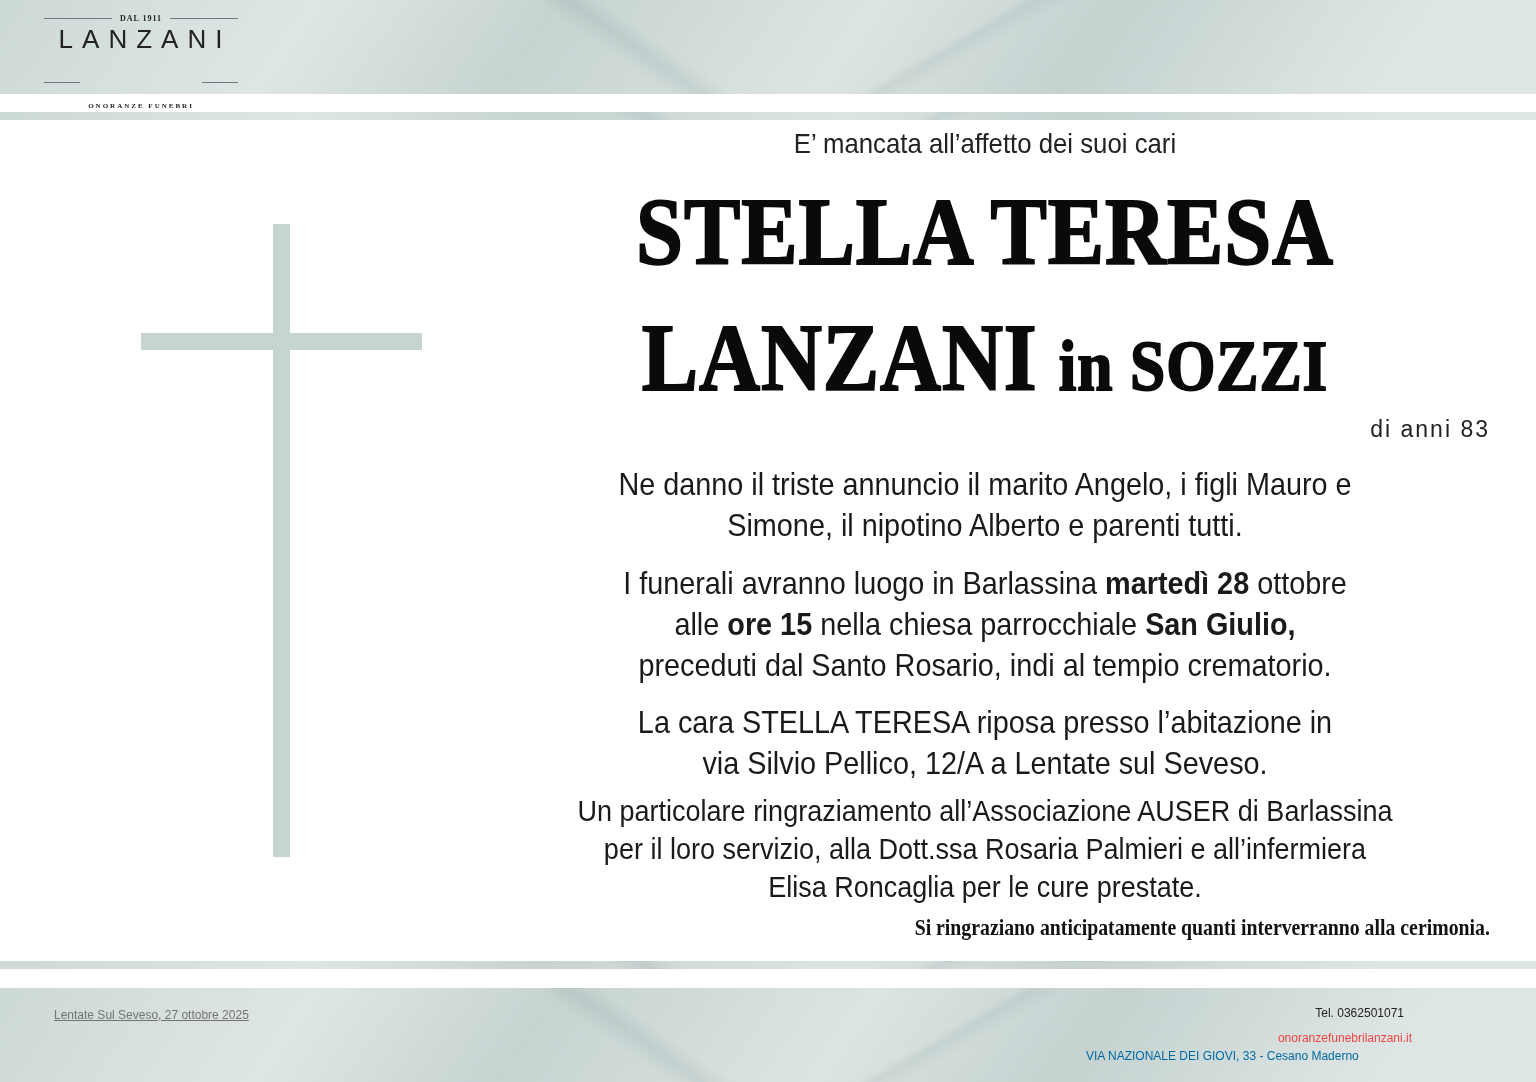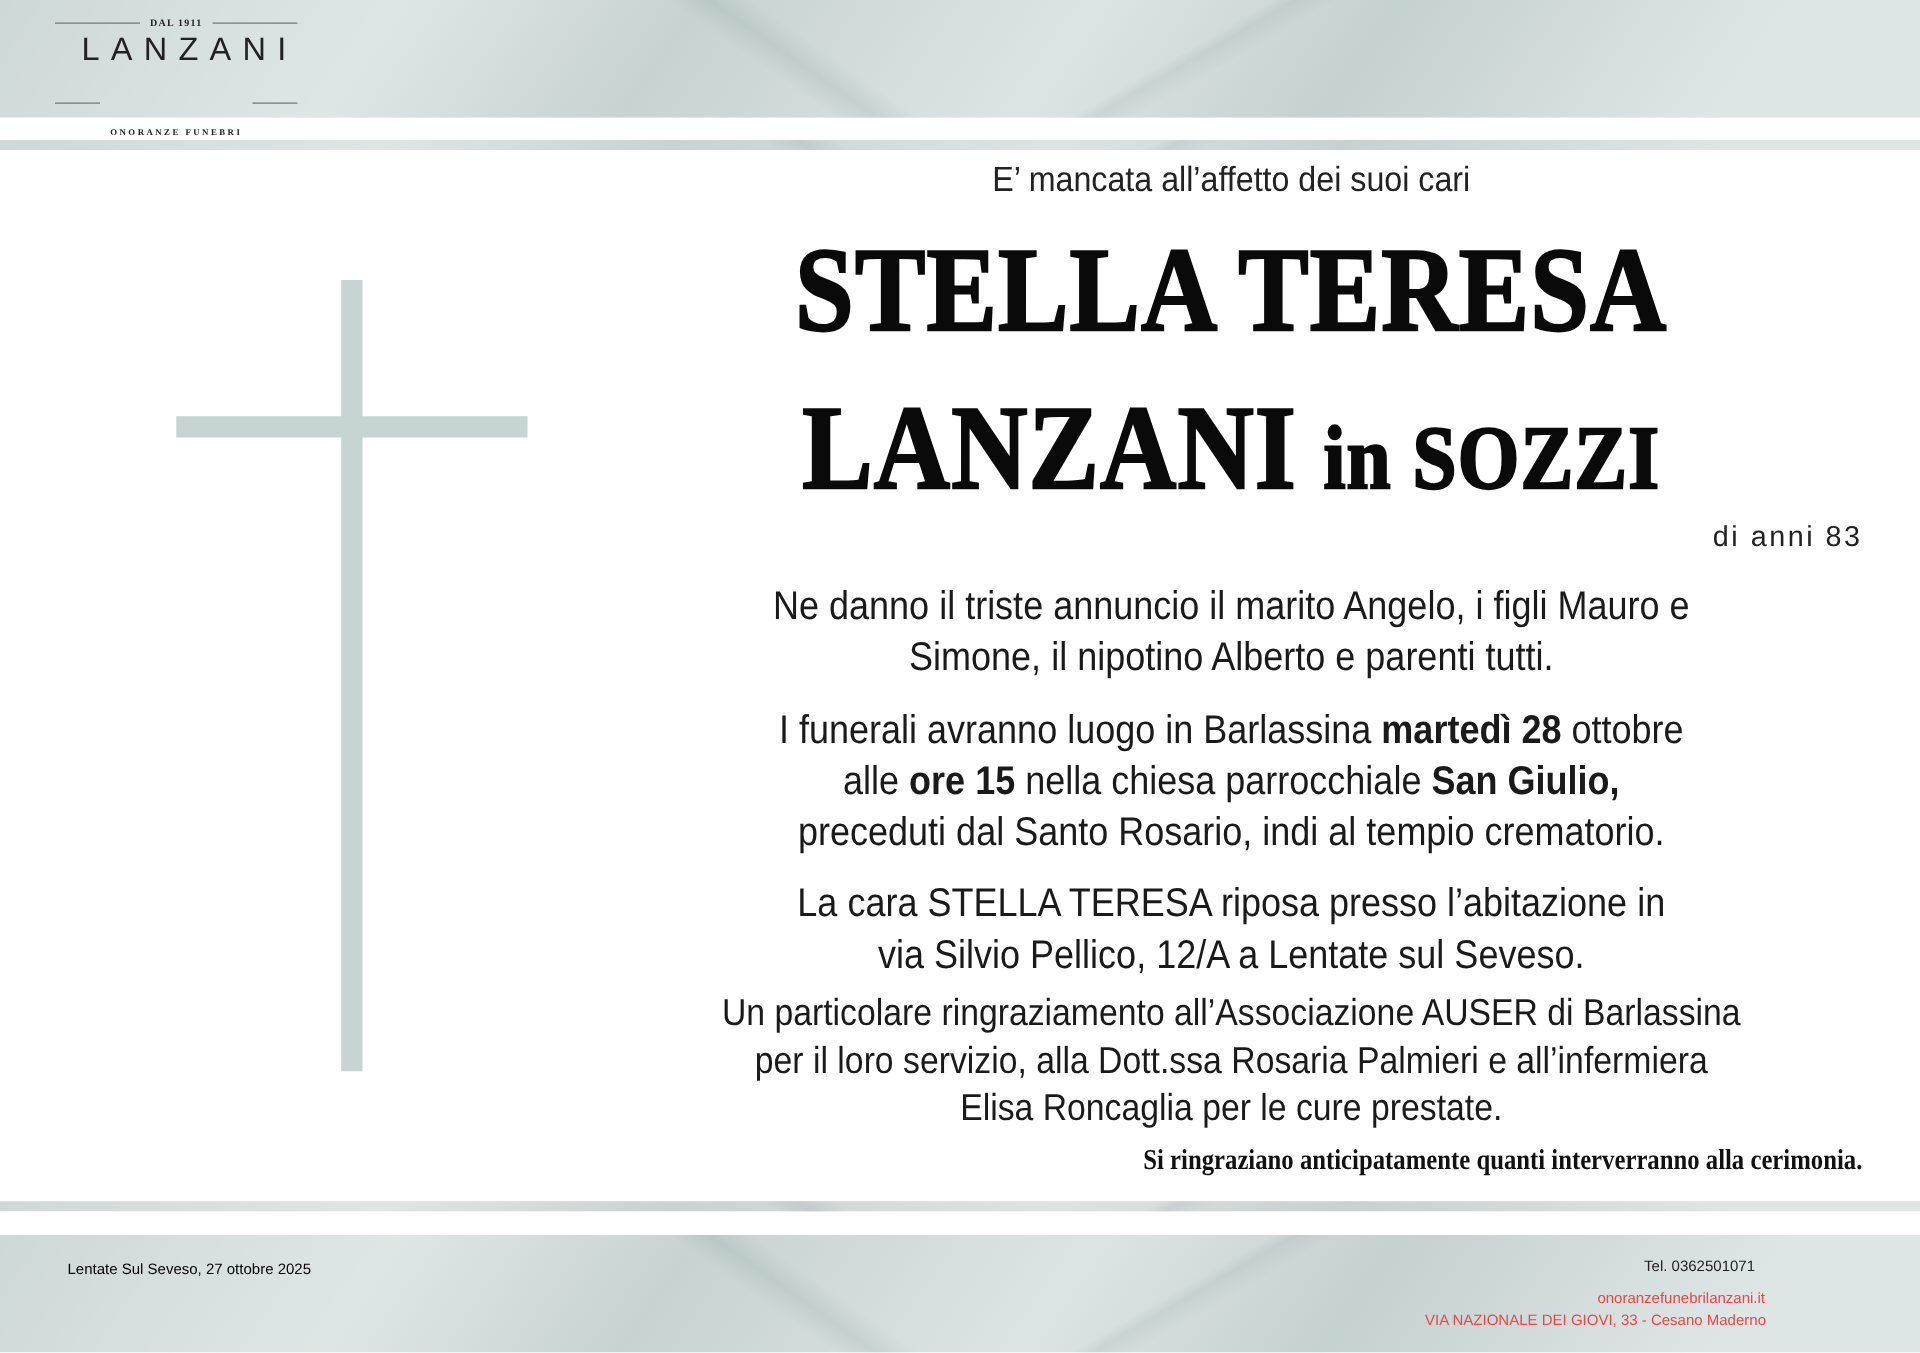--- a/index.html
+++ b/index.html
@@ -14,21 +14,21 @@
     background-image:
       linear-gradient(125deg, rgba(255,255,255,0.0) 0%, rgba(255,255,255,0.35) 20%, rgba(180,195,193,0.25) 35%, rgba(255,255,255,0.3) 55%, rgba(170,188,186,0.25) 70%, rgba(255,255,255,0.35) 90%),
       linear-gradient(35deg, rgba(160,178,176,0.0) 40%, rgba(150,170,168,0.35) 42%, rgba(160,178,176,0.0) 44%),
       linear-gradient(150deg, rgba(160,178,176,0.0) 60%, rgba(150,170,168,0.3) 61%, rgba(160,178,176,0.0) 63%);
   }
   .top-band { position: absolute; left: 0; top: 0; width: 1536px; height: 94px; }
   .top-stripe { position: absolute; left: 0; top: 112px; width: 1536px; height: 8px; }
   .bottom-stripe { position: absolute; left: 0; top: 961px; width: 1536px; height: 8px; }
   .bottom-band { position: absolute; left: 0; top: 988px; width: 1536px; height: 94px; }
 
-  .logo { position: absolute; left: 44px; top: 14px; width: 194px; text-align: right; color: #222; }
+  .logo { position: absolute; left: 44px; top: 14px; width: 194px; text-align: center; color: #222; }
   .logo .rule-row { display: flex; align-items: center; justify-content: center; gap: 8px; }
   .logo .rule { flex: 1; height: 1px; background: #6f7b7a; }
   .logo .since { font-family: "Liberation Serif", serif; font-weight: bold; font-size: 8px; letter-spacing: 1px; }
   .logo .brand { font-family: "Liberation Sans", sans-serif; font-size: 26px; letter-spacing: 9px; line-height: 28px; margin: 2px 0 2px 8px; font-weight: normal; }
   .logo .sub { font-family: "Liberation Serif", serif; font-weight: bold; font-size: 7px; letter-spacing: 2px; white-space: nowrap; margin-top: 47px; }
 
   .cross-v { position: absolute; left: 273px; top: 224px; width: 17px; height: 633px; background: #c6d4d2; }
   .cross-h { position: absolute; left: 141px; top: 333px; width: 281px; height: 17px; background: #c6d4d2; }
 
   .content { position: absolute; left: 480px; top: 120px; width: 1010px; text-align: center; }
@@ -39,24 +39,24 @@
   .name2 .in { font-size: 72px; margin-left: 24px; }
   .age { position: absolute; left: 0; top: 296px; width: 1010px; font-size: 23px; letter-spacing: 2px; color: #222; text-align: right; }
   .para { position: absolute; left: 0; width: 1010px; font-size: 32px; line-height: 41px; color: #1a1a1a; transform: scaleX(0.9); }
   .p1 { top: 344px; }
   .p2 { top: 443px; }
   .p3 { top: 582px; }
   .p4 { top: 672px; font-size: 30px; line-height: 38px; }
   .para b { font-weight: bold; }
   .thanks { position: absolute; right: 0; top: 795px; font-family: "Liberation Serif", serif; font-weight: bold; font-size: 23px; color: #111; transform: scaleX(0.86); transform-origin: right center; white-space: nowrap; }
 
-  .footer-date { position: absolute; left: 54px; top: 1008px; font-size: 12px; color: #000000; }
+  .footer-date { position: absolute; left: 54px; top: 1008px; font-size: 12px; color: #737373; text-decoration: underline; }
   .footer-tel { position: absolute; right: 132px; top: 1006px; font-size: 12px; color: #222; margin-left: 48px; }
   .footer-web { position: absolute; right: 124px; top: 1031px; font-size: 12px; color: #ef4444; }
-  .footer-addr { position: absolute; left: 1140px; top: 1049px; font-size: 12px; color: #ef4444; }
+  .footer-addr { position: absolute; left: 1086px; top: 1049px; font-size: 12px; color: #0369a1; }
 </style>
 </head>
 <body>
 
 <div class="top-band marble"></div>
 <div class="top-stripe marble"></div>
 
 <div class="logo">
   <div class="rule-row">
     <span class="rule"></span>

